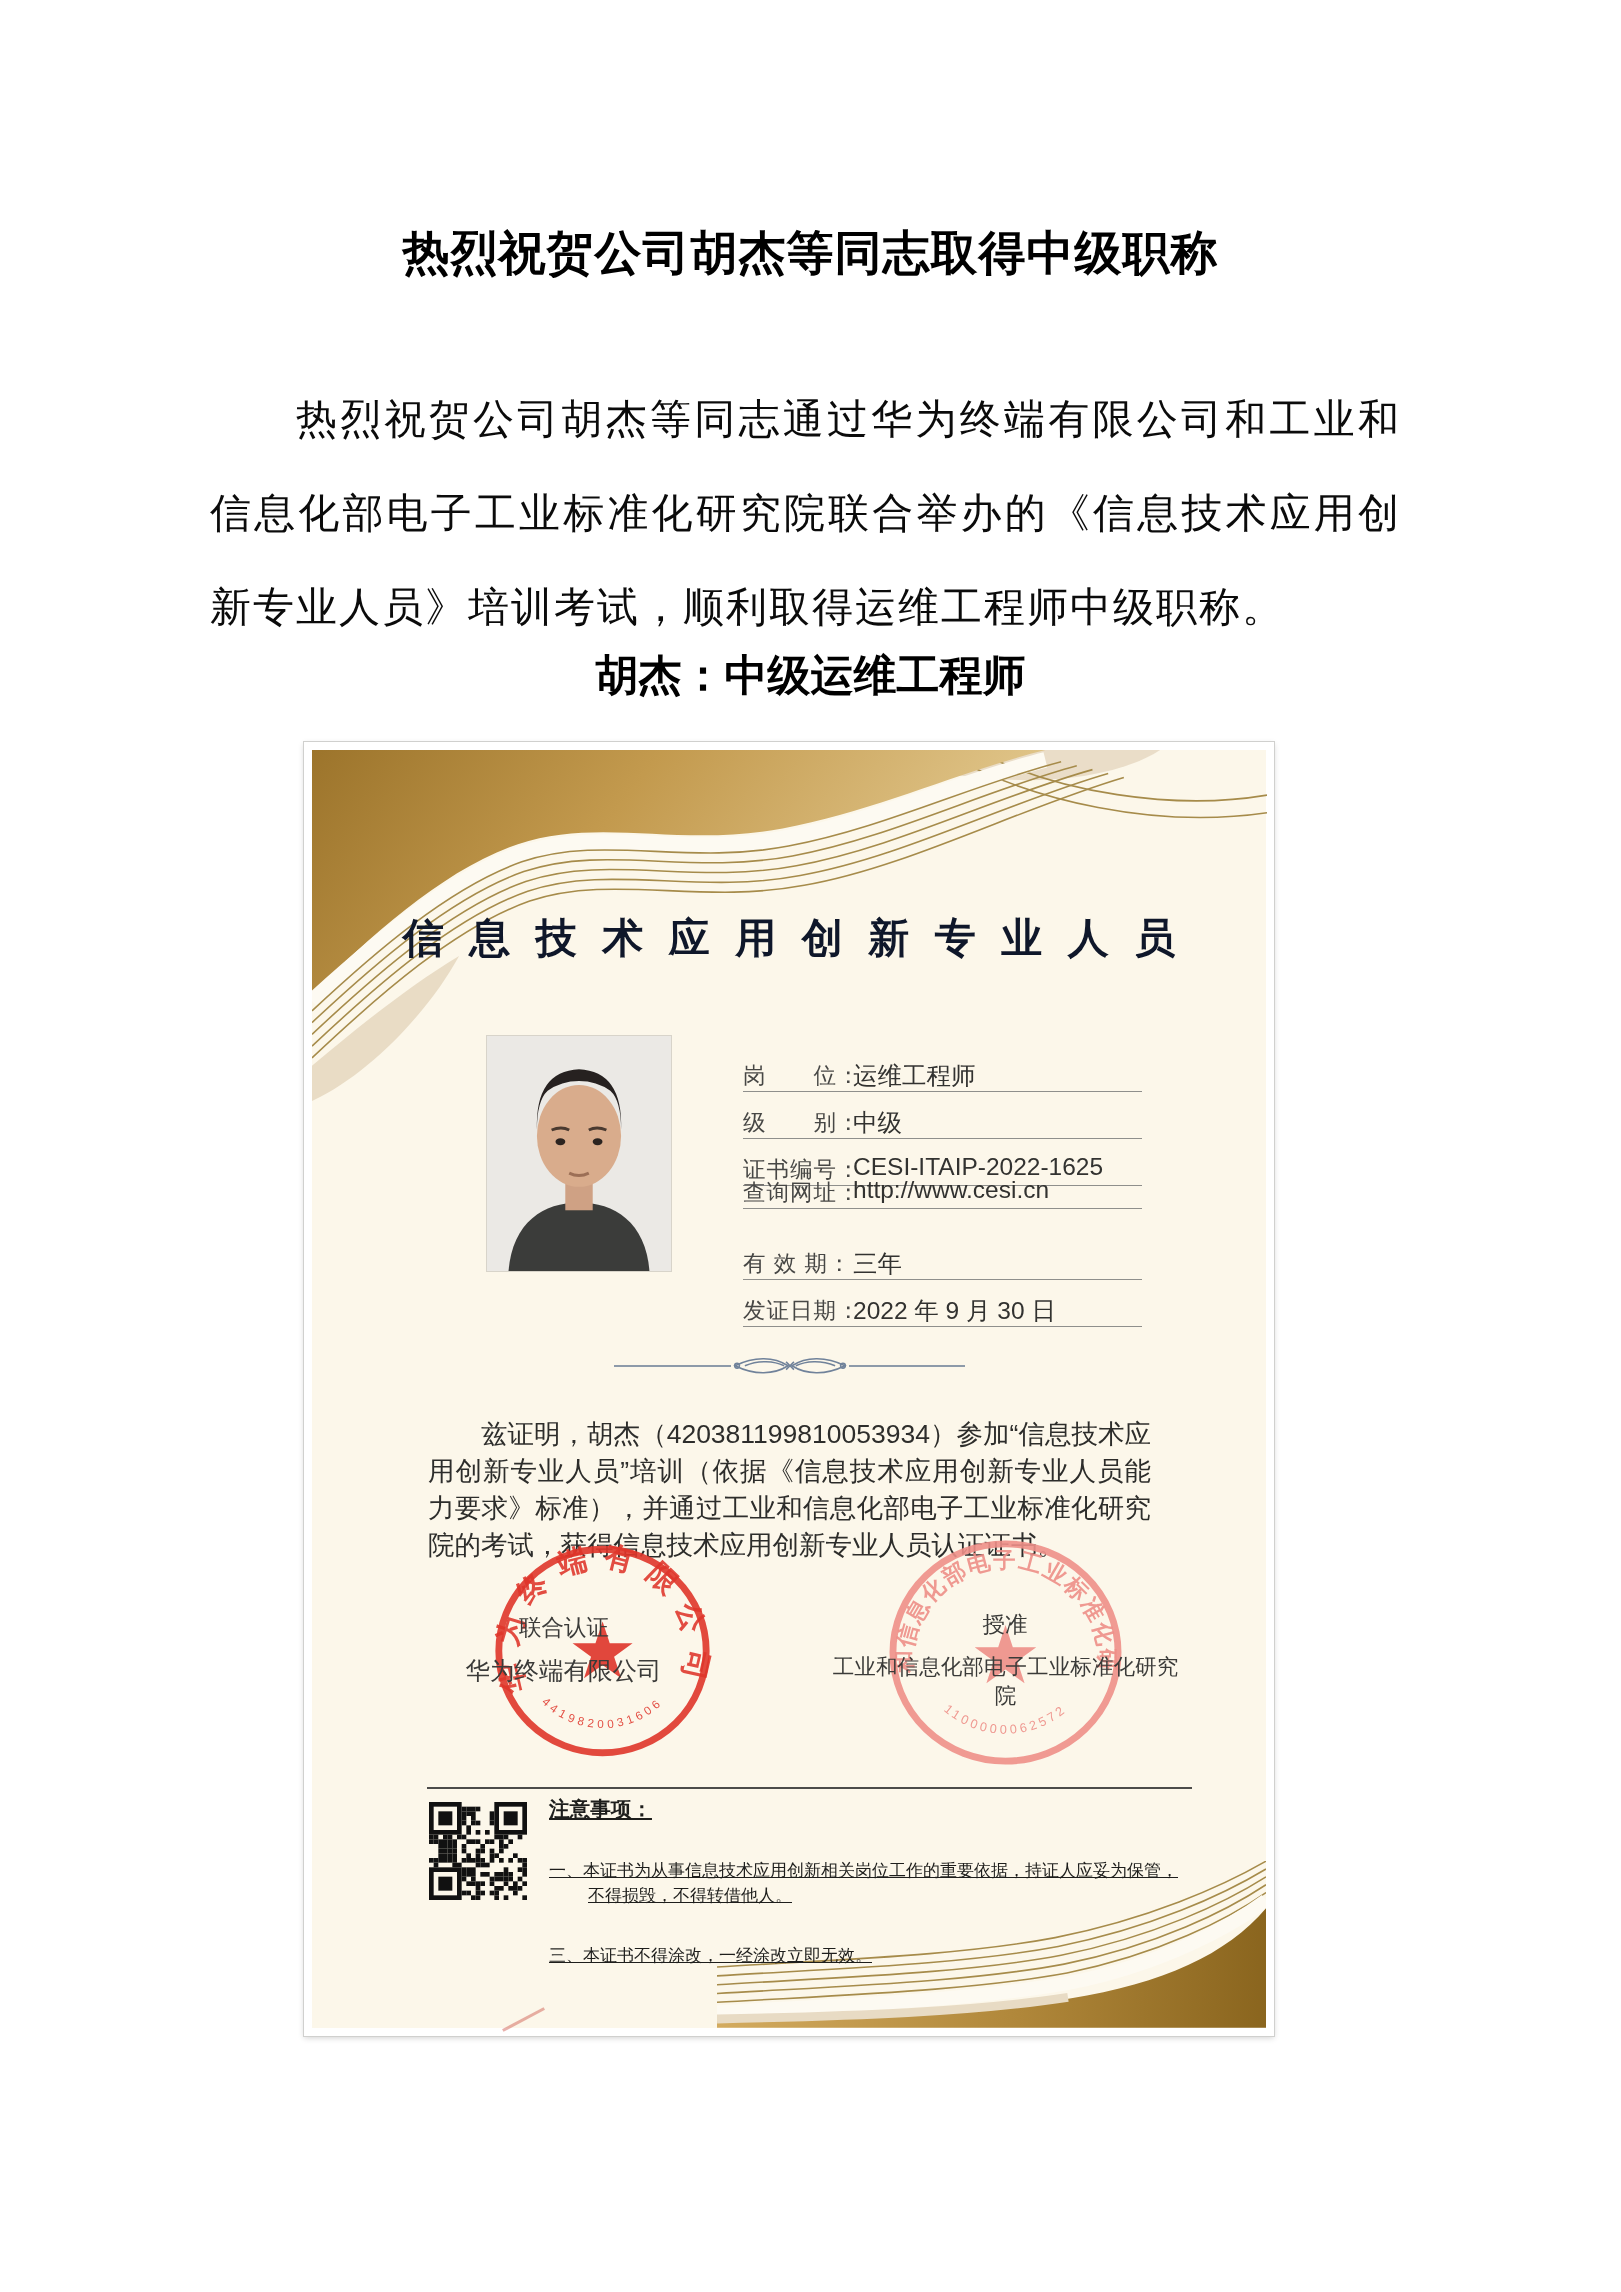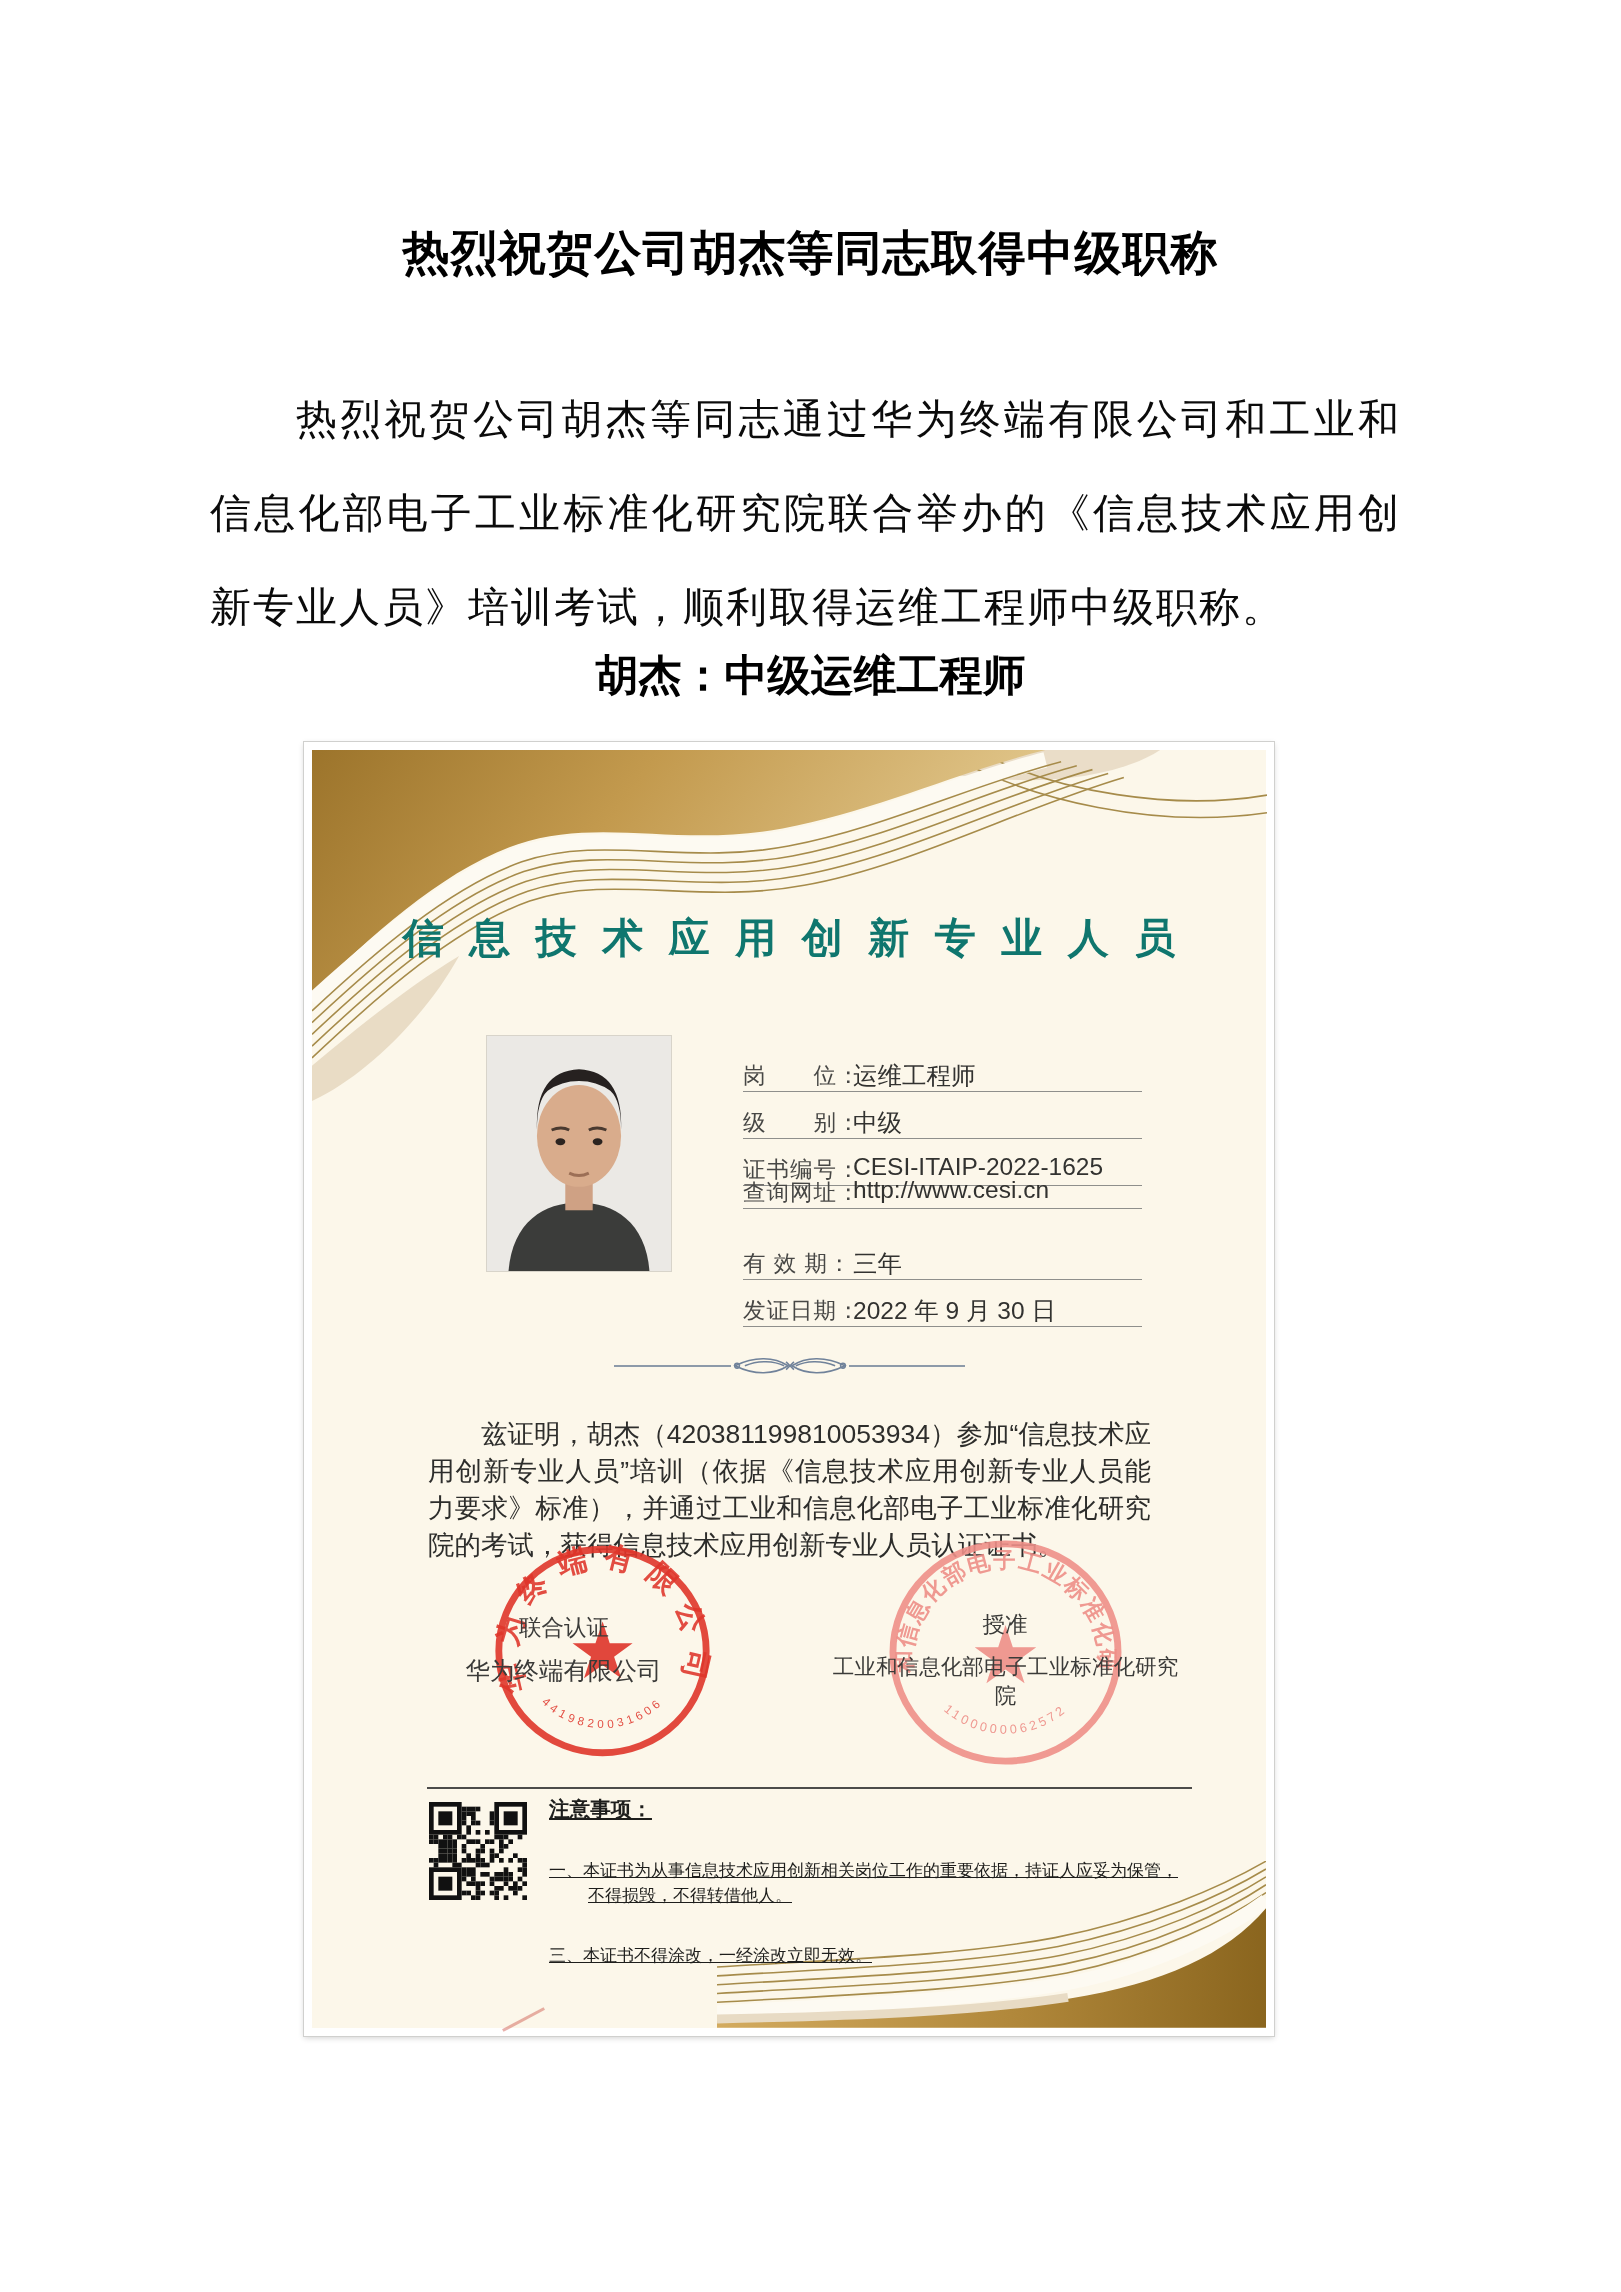--- a/index.html
+++ b/index.html
@@ -15,21 +15,21 @@
   .doc-subtitle{position:absolute;top:647px;left:0;width:100%;text-align:center;
                 font-family:"Liberation Serif",serif;font-size:43px;font-weight:bold;color:#000;}
 
   
   .cert{position:absolute;left:304px;top:742px;width:970px;height:1294px;background:#fff;
         box-shadow:0 0 0 1px #d0d0ce, 0 2px 5.9px rgba(0,0,0,.18);}
   .cert-inner{position:absolute;inset:7.8px;background:#fcf7ea;}
   .deco-top{position:absolute;left:7.8px;top:7.8px;width:955px;height:353px;pointer-events:none;}
   .deco-bottom{position:absolute;right:7.8px;bottom:7.8px;width:549px;height:167px;pointer-events:none;}
   .cert-title{position:absolute;top:169px;left:0;width:100%;text-align:center;
-              font-size:41px;font-weight:bold;color:#0f766e;letter-spacing:25.5px;text-indent:25.5px;}
+              font-size:41px;font-weight:bold;color:#0f172a;letter-spacing:25.5px;text-indent:25.5px;}
   .photo{position:absolute;left:183px;top:294px;width:184px;height:235px;background:#ebe9e5;
          box-shadow:0 0 0 1px #d8d4ca;}
   .field{position:absolute;left:439px;width:399px;height:41px;border-bottom:1px solid #8f8f8c;}
   .flabel{position:absolute;left:0;top:9.8px;font-size:22.5px;color:#474745;letter-spacing:1px;}
   .fvalue{position:absolute;left:110px;top:8.8px;font-size:24.5px;color:#323230;}
   .fvalue.name{font-family:"Liberation Serif",serif;font-size:33px;top:0px;font-weight:bold;}
   .divider{position:absolute;top:610px;left:310px;width:351px;height:27.4px;
            display:flex;align-items:center;}
   .dline{flex:1;border-top:2px solid #8d9aa9;}
   .statement{position:absolute;left:124px;top:674px;width:723px;font-size:26.5px;line-height:37px;

